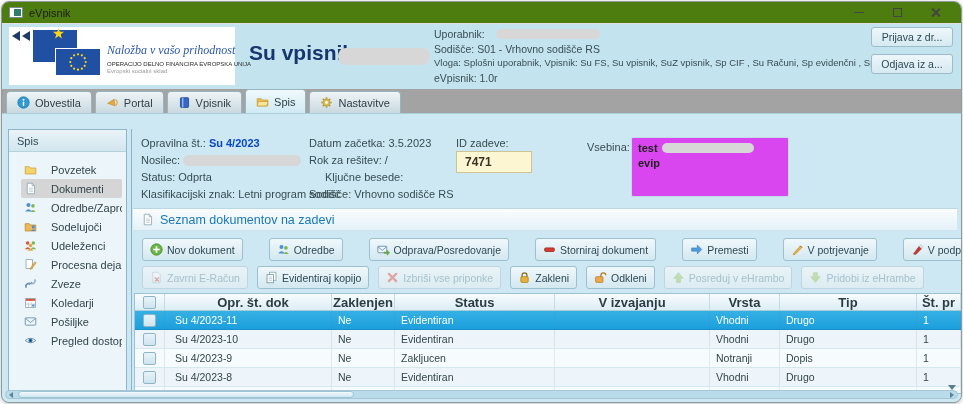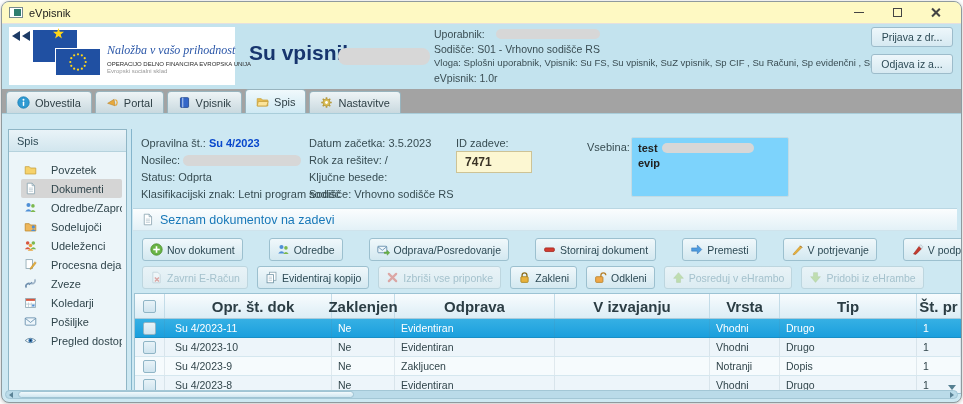--- a/index.html
+++ b/index.html
@@ -1,20 +1,20 @@
 <!DOCTYPE html>
 <html><head>
 <meta charset="utf-8">
 <style>
   html,body{margin:0;padding:0;background:#fff;font-family:"Liberation Sans",sans-serif;}
   *{box-sizing:border-box;}
   .window{position:relative;width:961px;height:402px;margin:1px;border:1px solid #8f9a9e;border-radius:8px;
     overflow:hidden;background:#cde8f2;box-shadow:0 1px 4px rgba(0,0,0,.25);}
   
-  .titlebar{position:absolute;top:0;left:0;right:0;height:22px;background:#fef9c3;display:flex;align-items:center;
+  .titlebar{position:absolute;top:0;left:0;right:0;height:22px;background:#4d7c0f;display:flex;align-items:center;
     padding:0 7px;gap:6px;font-size:11px;color:#1b1b1b;border-bottom:1px solid #e4e0df;}
   .app-ico{width:14px;height:11px;background:#fff;border:1px solid #7a8a8f;position:relative;}
   .app-ico::after{content:"";position:absolute;right:1px;top:1px;bottom:1px;width:7px;background:#2e7d6e;}
   .win-btns{margin-left:auto;display:flex;}
   .win-btn{width:38px;height:21px;display:flex;align-items:center;justify-content:center;cursor:default;}
   .glyph-min{width:10px;height:1.5px;background:#444;}
   .glyph-max{width:9px;height:9px;border:1.4px solid #444;}
   .glyph-close{position:relative;width:11px;height:11px;}
   .glyph-close::before,.glyph-close::after{content:"";position:absolute;left:5px;top:0;width:1.5px;height:11px;background:#444;}
   .glyph-close::before{transform:rotate(45deg);} .glyph-close::after{transform:rotate(-45deg);}
@@ -55,38 +55,38 @@
     font-size:11px;color:#30454c;white-space:nowrap;overflow:hidden;cursor:default;}
   .side-item.selected{background:#d5d5d5;}
   .vline{position:absolute;left:129px;top:127px;width:1px;height:263px;background:#85b5cc;}
   
   .caseinfo{position:absolute;left:132px;top:131px;right:4px;height:72px;font-size:11px;color:#374c52;}
   .ci{position:absolute;white-space:nowrap;}
   .ci b.blue{color:#0847cc;}
   .r-nosilec{display:inline-block;width:118px;height:11px;vertical-align:-2px;margin-left:3px;}
   .idbox{position:absolute;left:322px;top:18px;width:76px;height:22px;background:#fcf7d2;border:1px solid #cdc396;
     font-weight:bold;font-size:12px;color:#3a3325;line-height:20px;padding-left:8px;}
-  .vsbox{position:absolute;left:497px;top:4px;width:158px;height:60px;background:#7dd3fc;border:1px solid #c3dbe4;
+  .vsbox{position:absolute;left:497px;top:4px;width:158px;height:60px;background:#d946ef;border:1px solid #c3dbe4;
     border-radius:2px;padding:3px 6px;font-weight:bold;font-size:11px;color:#222;line-height:15px;}
   .r-vseb{display:inline-block;width:92px;height:10px;vertical-align:-1px;margin-left:4px;}
   
   .sect{position:absolute;left:131px;top:206px;right:4px;height:23px;background:linear-gradient(#fbfdfe,#e3f1f7);
     border-top:1px solid #bad7e3;border-bottom:1px solid #cfe3ec;display:flex;align-items:center;gap:6px;
     padding-left:8px;font-size:12.5px;color:#1878b8;}
   .tbar{position:absolute;left:140px;right:6px;height:23px;display:flex;gap:9px;}
   .t1{top:236px;gap:26px;} .t2{top:264px;}
   .tb{display:flex;align-items:center;gap:4px;padding:0 7px;height:23px;background:linear-gradient(#f0f8fb,#d3e8f0);
     border:1px solid #9cc0cf;border-radius:3px;font-size:10.5px;color:#2d4a55;white-space:nowrap;cursor:default;}
   .tb.disabled{color:#a5c2cd;border-color:#bdd6df;background:linear-gradient(#e9f3f7,#dcecf2);}
   .tb.disabled .ic{opacity:.4;}
   
   .tbl{position:absolute;left:132px;top:291px;width:827px;height:101px;overflow:hidden;border:1px solid #9cc3d4;
     border-right:none;background:#fff;}
-  .thead{display:flex;height:25px;background:linear-gradient(#f8fcfe,#dcedf5);border-bottom:1px solid #a9cbdb;
-    font-weight:bold;font-size:15px;color:#2b3d44;}
+  .thead{display:flex;height:17px;background:linear-gradient(#f8fcfe,#dcedf5);border-bottom:1px solid #a9cbdb;
+    font-weight:bold;font-size:13px;color:#2b3d44;}
   .th{display:flex;align-items:center;justify-content:center;border-right:1px solid #c3dce8;height:100%;}
   .trow{display:flex;height:19px;font-size:10.5px;color:#32464c;align-items:center;border-bottom:1px solid #d5e7ef;cursor:default;}
   .trow.even{background:#edf5fa;} .trow.oddr{background:#f6fbfd;}
   .trow.selected{background:linear-gradient(#36b0e4,#1b9fdd);color:#fff;border-bottom-color:#188fc6;}
   .td{height:100%;display:flex;align-items:center;padding-left:6px;border-right:1px solid rgba(90,130,150,.14);overflow:hidden;white-space:nowrap;}
   .c-cb{width:30px;justify-content:center;padding-left:0;}
   .c-opr{width:167px;padding-left:10px;} .c-lock{width:63px;} .c-status{width:160px;}
   .c-exec{width:155px;} .c-vrsta{width:70px;} .c-tip{width:137px;} .c-st{flex:1;}
   .cb{width:13px;height:13px;border:1px solid #8fb5c6;background:linear-gradient(#e8f3f8,#cfe4ef);border-radius:2px;}
   
@@ -429,21 +429,21 @@
       <span>Opravilna št.:</span>
       <b class="blue">Su 4/2023</b>
     </div>
     <div class="ci" style="left:7px;top:21px;">
       <span>Nosilec:</span><span class="redact r-nosilec"></span>
     </div>
     <div class="ci" style="left:7px;top:38px;">Status: Odprta</div>
     <div class="ci" style="left:7px;top:55px;">Klasifikacijski znak: Letni program sodišč</div>
     <div class="ci" style="left:175px;top:4px;">Datum začetka: 3.5.2023</div>
     <div class="ci" style="left:175px;top:21px;">Rok za rešitev: /</div>
-    <div class="ci" style="left:175px;top:38px;">Ključne besede:</div>
+    <div class="ci" style="left:191px;top:38px;">Ključne besede:</div>
     <div class="ci" style="left:175px;top:55px;">Sodišče: Vrhovno sodišče RS</div>
     <div class="ci" style="left:322px;top:4px;">ID zadeve:</div>
     <div class="idbox">7471</div>
     <div class="ci" style="left:453px;top:8px;">Vsebina:</div>
     <div class="vsbox">
       <div><span>test</span><span class="redact r-vseb"></span></div>
       <div>evip</div>
     </div>
   </div>
 
@@ -551,21 +551,21 @@
     </div>
   </div>
 
   <div class="tbl">
     <div class="thead">
       <div class="th c-cb">
           <span class="cb"></span>
         </div>
       <div class="th c-opr">Opr. št. dok</div>
       <div class="th c-lock">Zaklenjen</div>
-      <div class="th c-status">Odprava</div>
+      <div class="th c-status">Status</div>
       <div class="th c-exec">V izvajanju</div>
       <div class="th c-vrsta">Vrsta</div>
       <div class="th c-tip">Tip</div>
       <div class="th c-st">Št. pr</div>
     </div>
 
     <div class="trow selected">
       <div class="td c-cb">
           <span class="cb"></span>
         </div>

